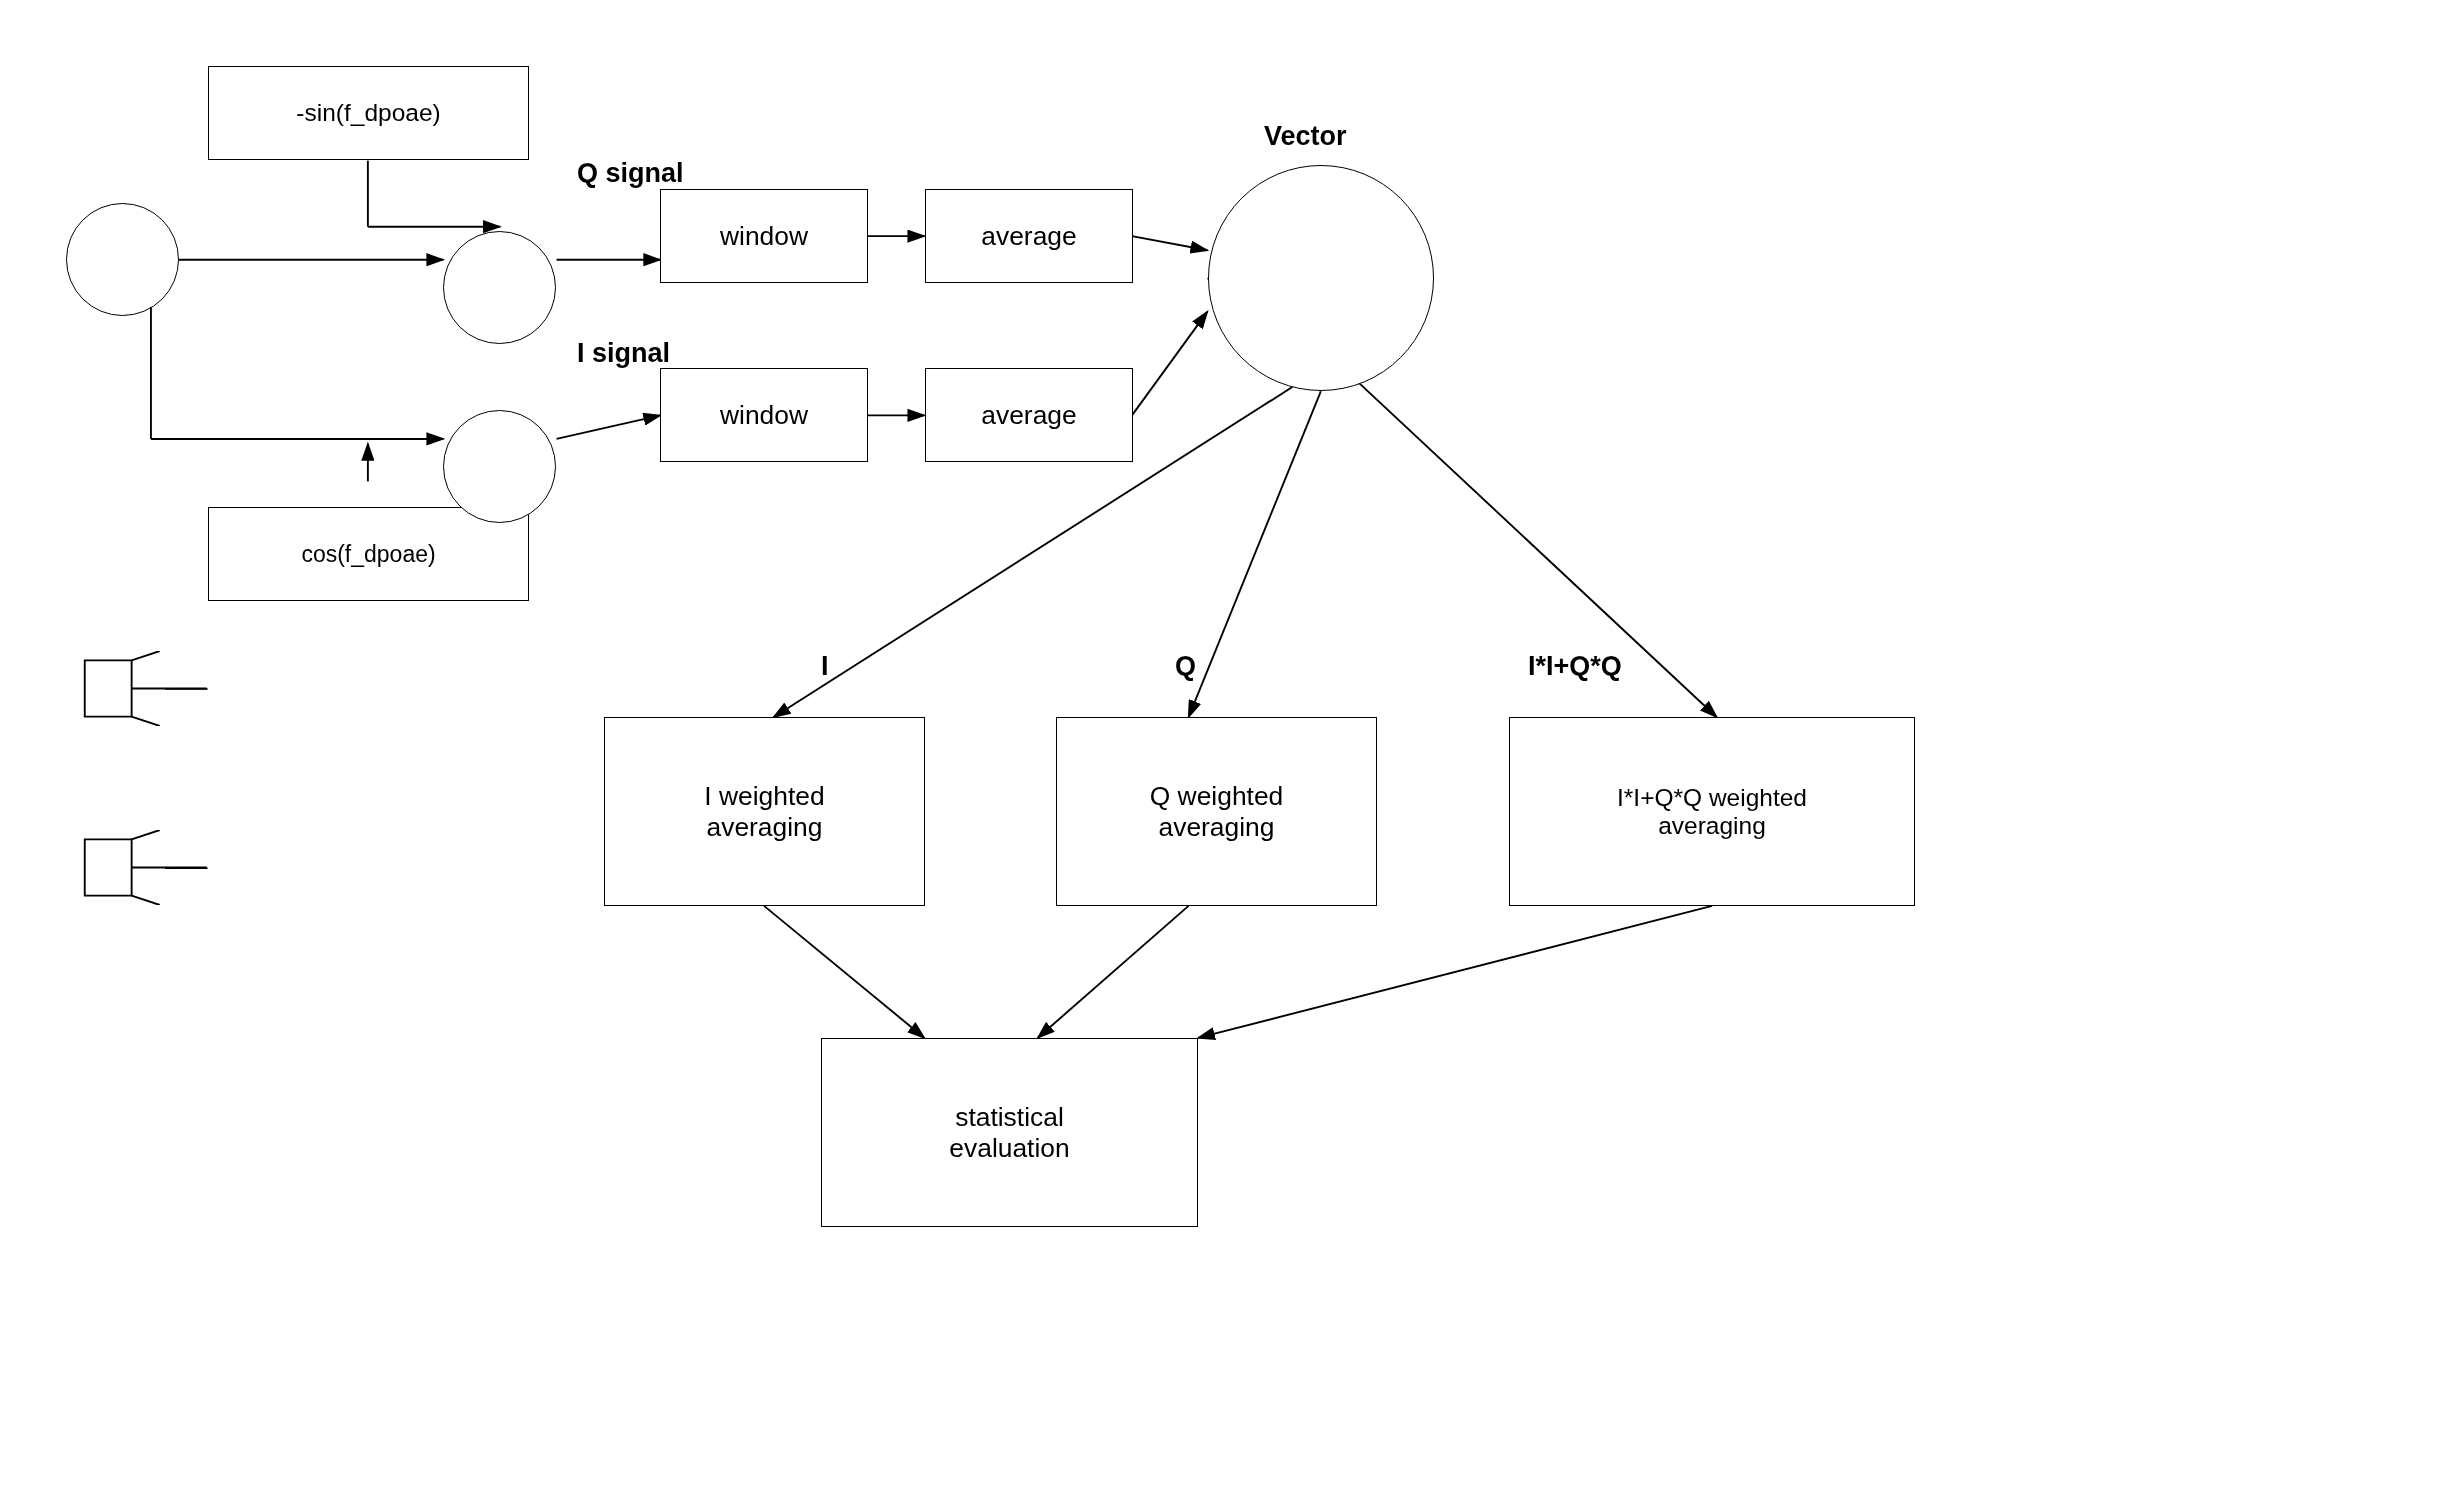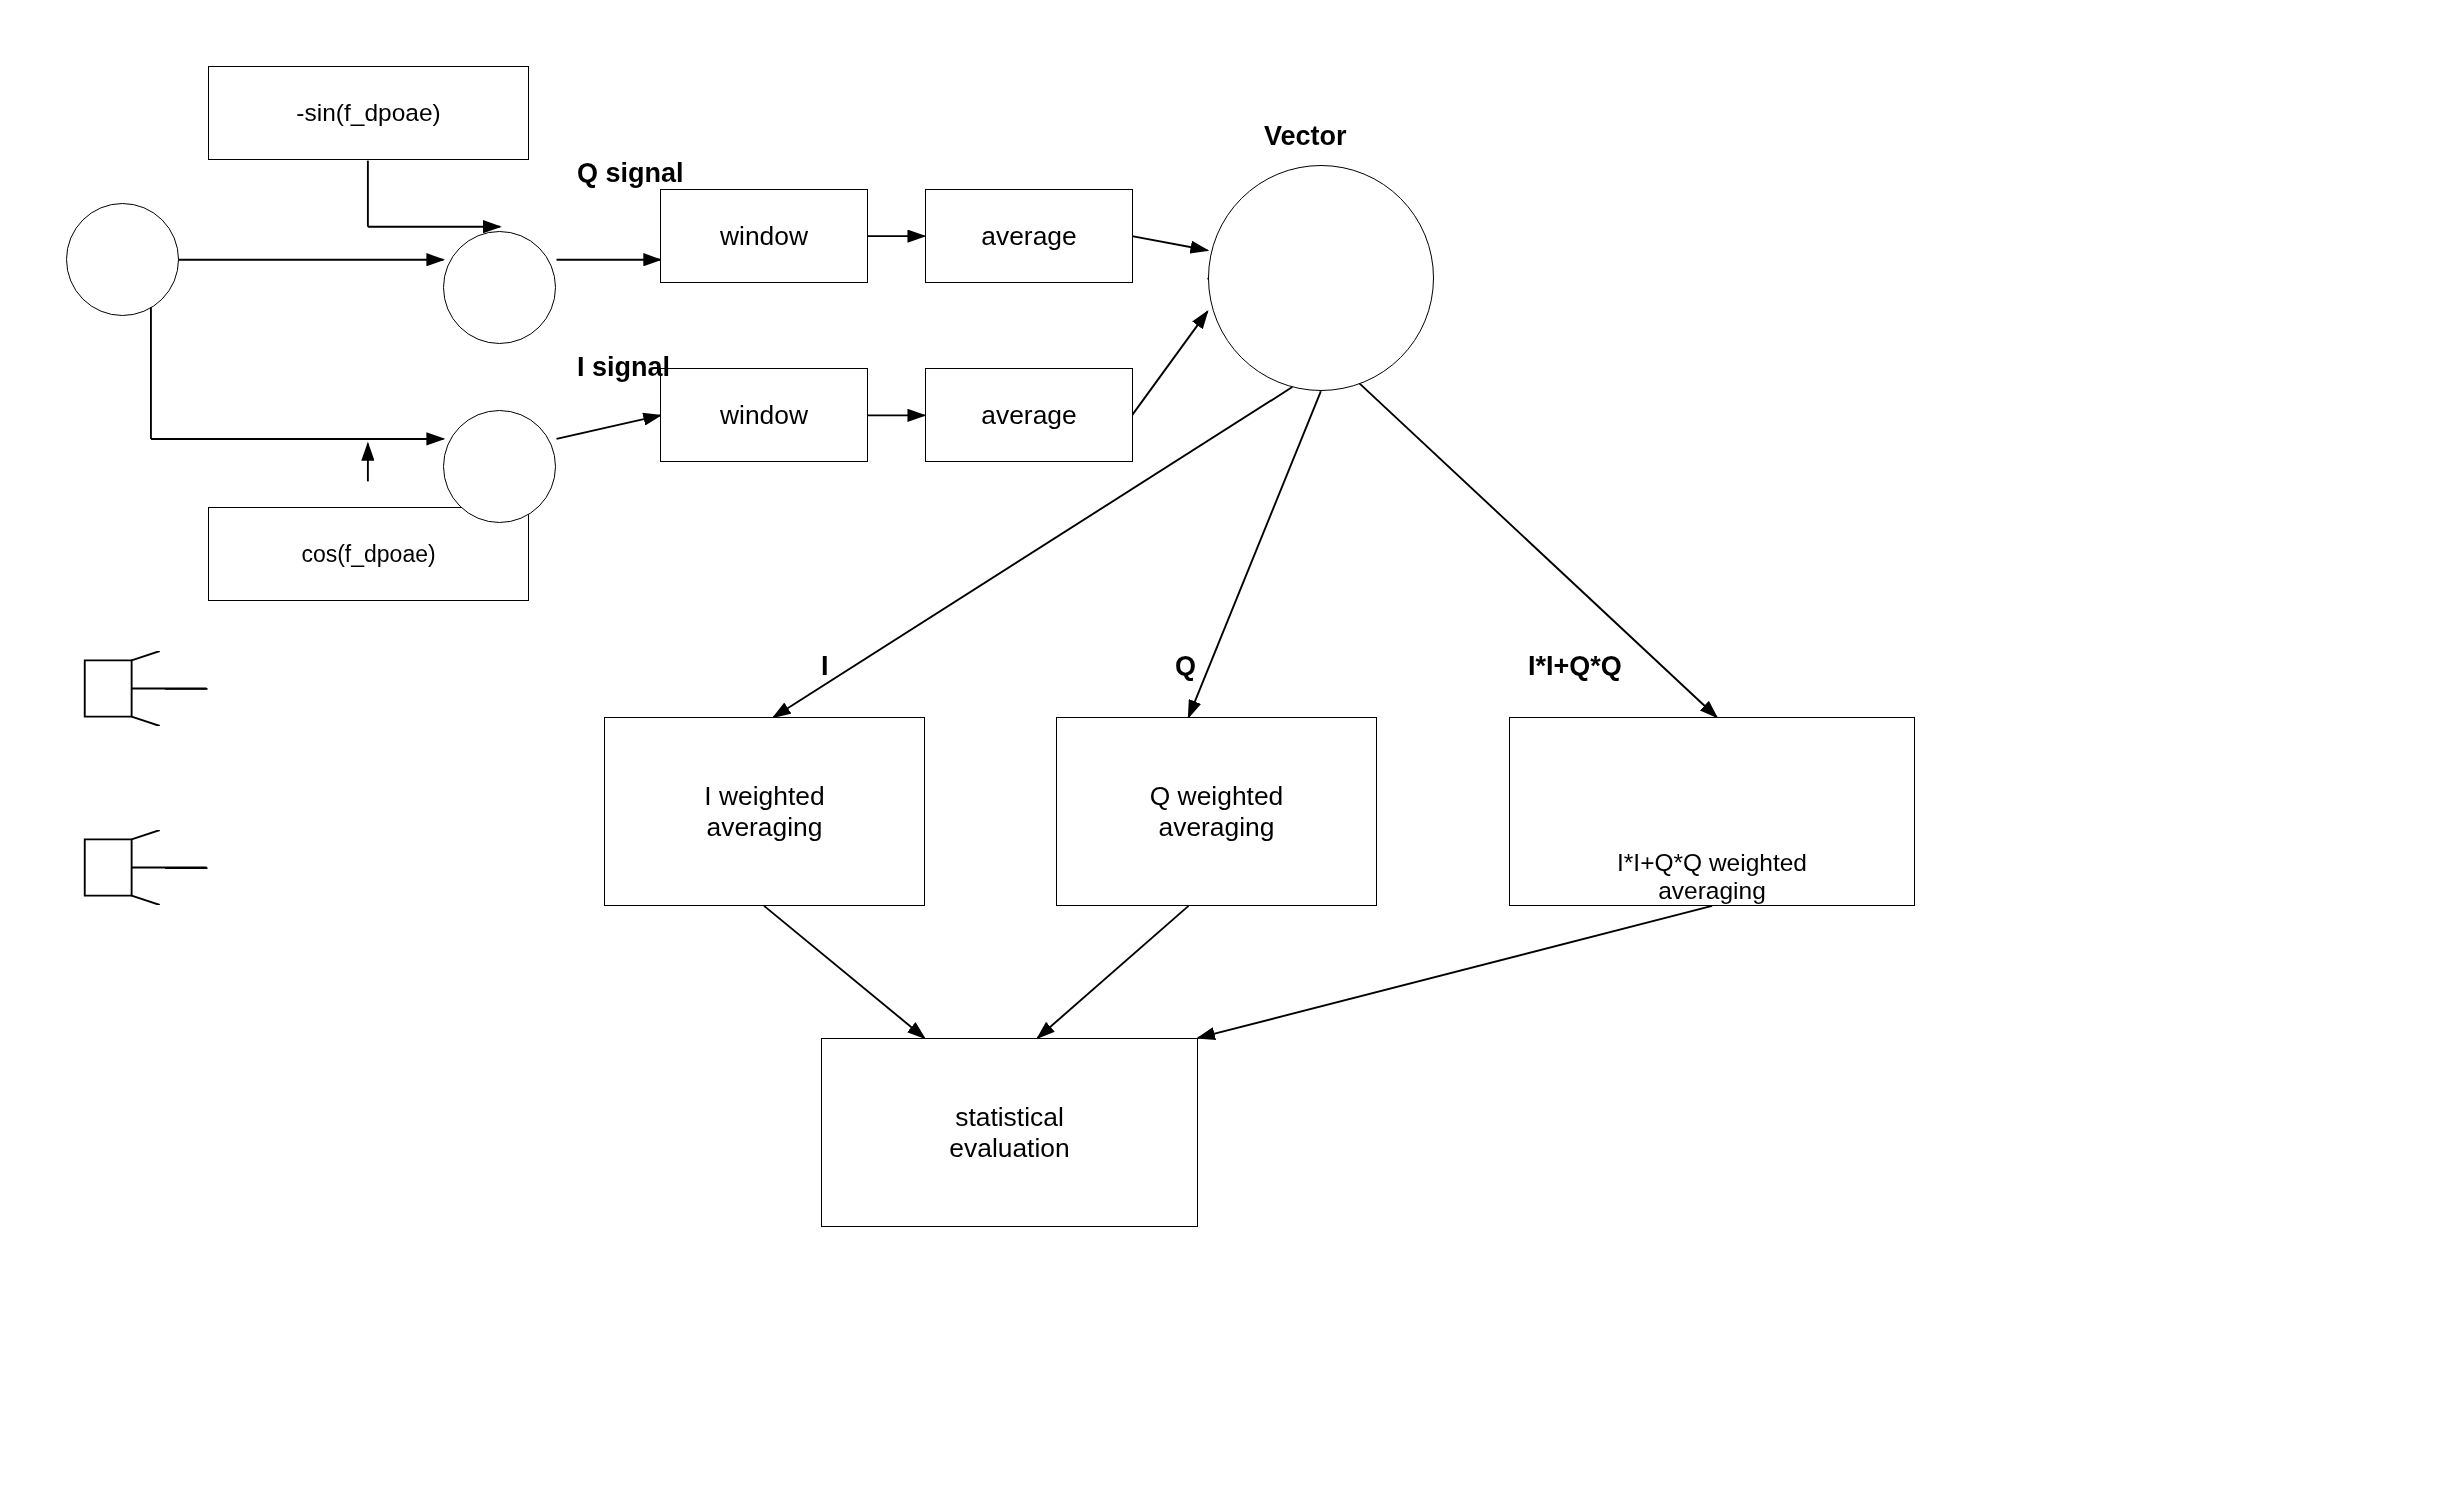--- a/index.html
+++ b/index.html
@@ -143,21 +143,21 @@
   <div class="block" style="left:604px; top:717px; width:321px; height:189px; font-size:26.4px; white-space:pre-line;">
     <span>I  weighted
 averaging</span>
   </div>
 
   <div class="block" style="left:1028px; top:717px; width:321px; height:189px; font-size:26.4px; white-space:pre-line;margin-left:28px;">
     <span>Q weighted
 averaging</span>
   </div>
 
-  <div class="block" style="left:1509px; top:717px; width:406px; height:189px; font-size:24.5px; white-space:pre-line;align-items:flex-end;">
+  <div class="block" style="left:1509px; top:717px; width:406px; height:189px; font-size:24.5px; white-space:pre-line;">
     <span>I*I+Q*Q weighted
 averaging</span>
   </div>
 
   <div class="block" style="left:821px; top:1038px; width:377px; height:189px; font-size:26.4px; white-space:pre-line;">
     <span>statistical
 evaluation</span>
   </div>
 
   <div class="circle" style="left:66px; top:203px; width:113px; height:113px;">
@@ -169,21 +169,21 @@
   <div class="circle" style="left:443px; top:410px; width:113px; height:113px;">
   </div>
 
   <div class="circle" style="left:1208px; top:165px; width:226px; height:226px;">
   </div>
 
   <div class="label" style="left:577px; top:158px;">
     <span>Q signal</span>
   </div>
 
-  <div class="label" style="left:577px; top:352px;">
+  <div class="label" style="left:577px; top:338px;">
     <span>I signal</span>
   </div>
 
   <div class="label" style="left:1264px; top:121px;">
     <span>Vector</span>
   </div>
 
   <div class="label" style="left:821px; top:651px;">
     <span>I</span>
   </div>

